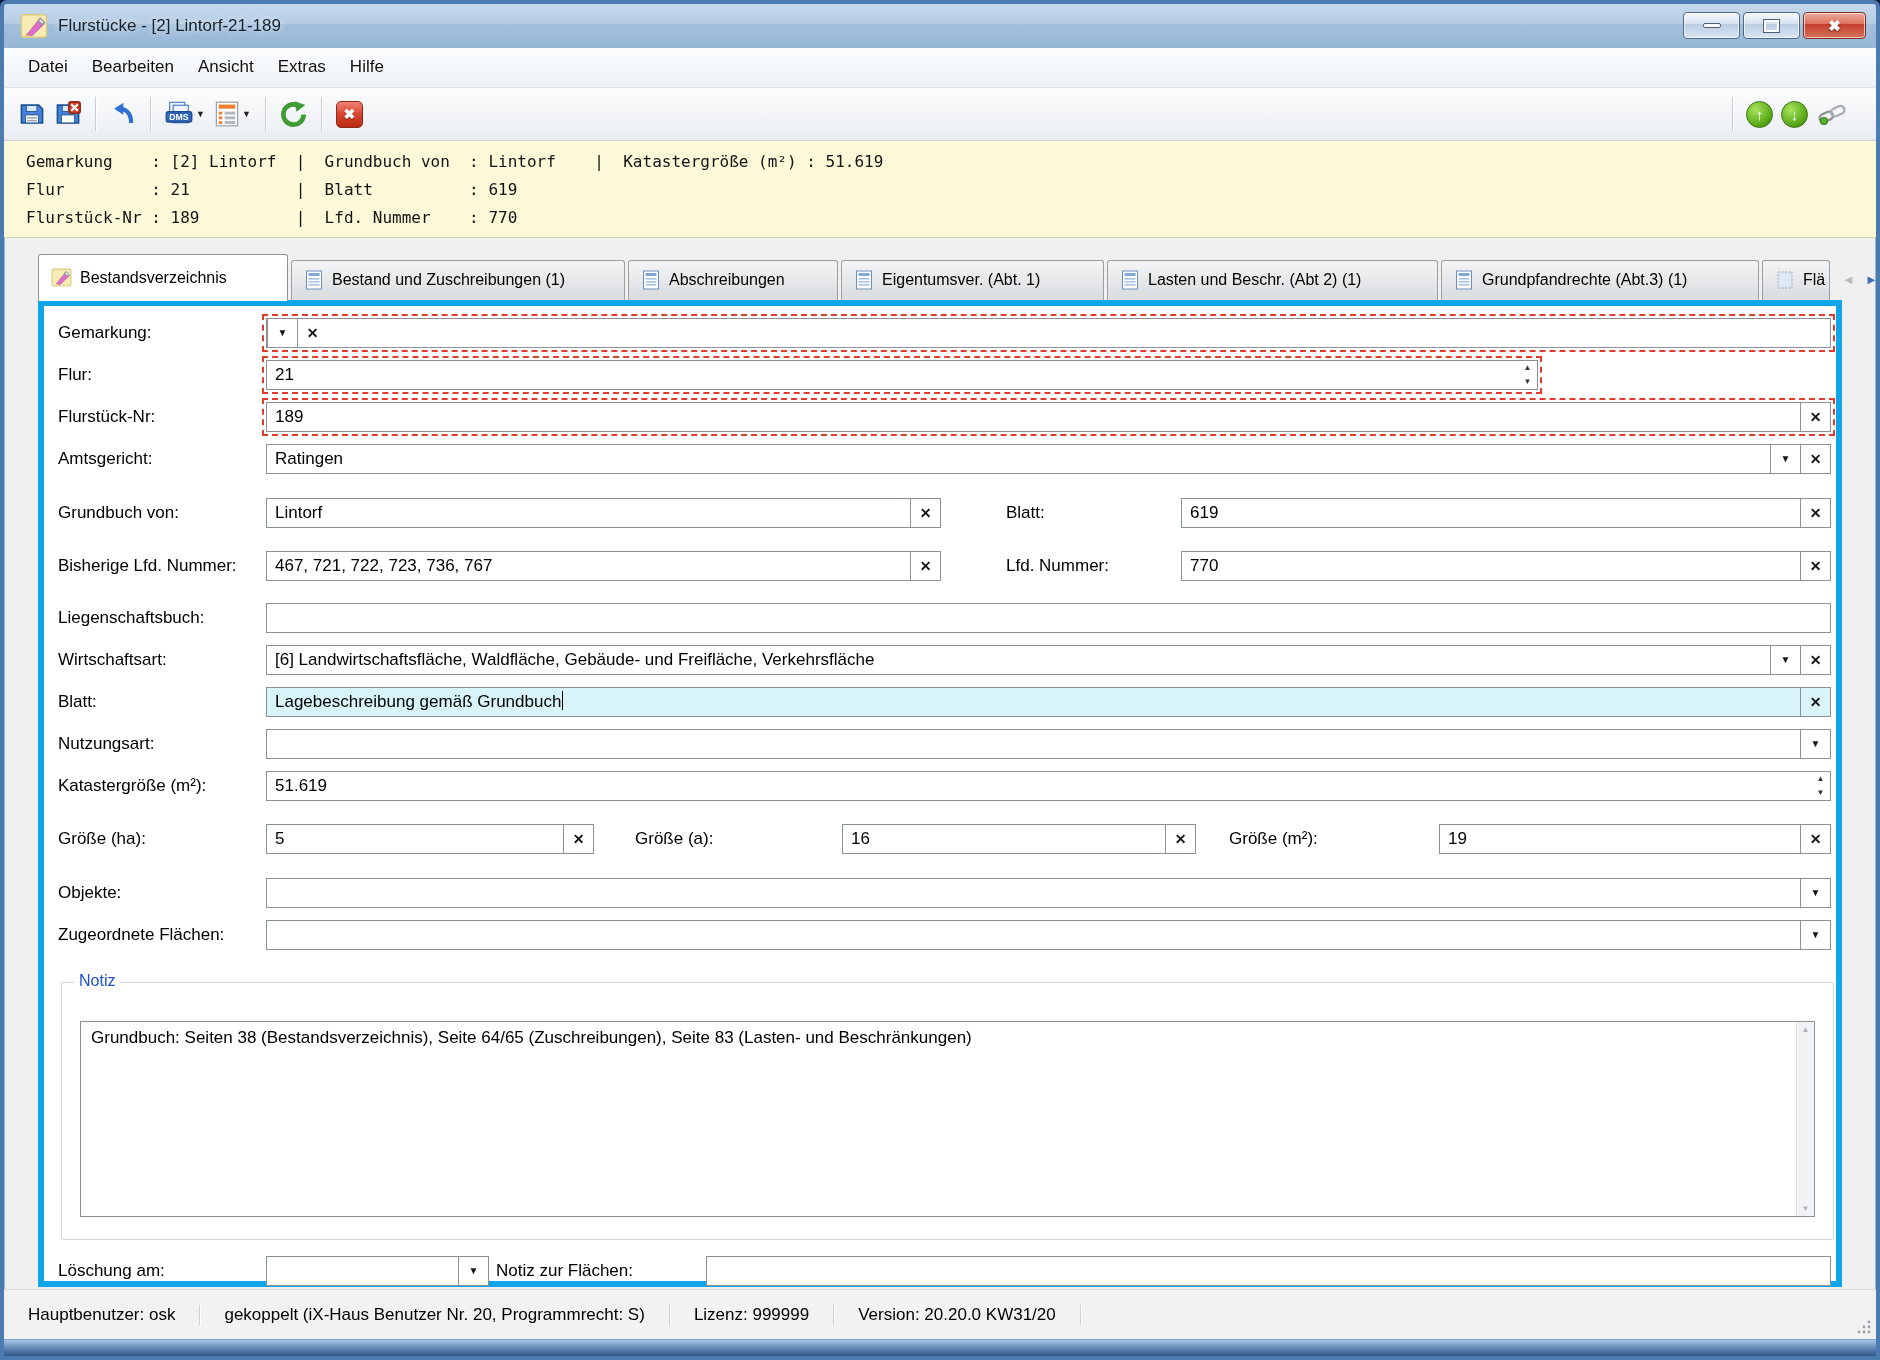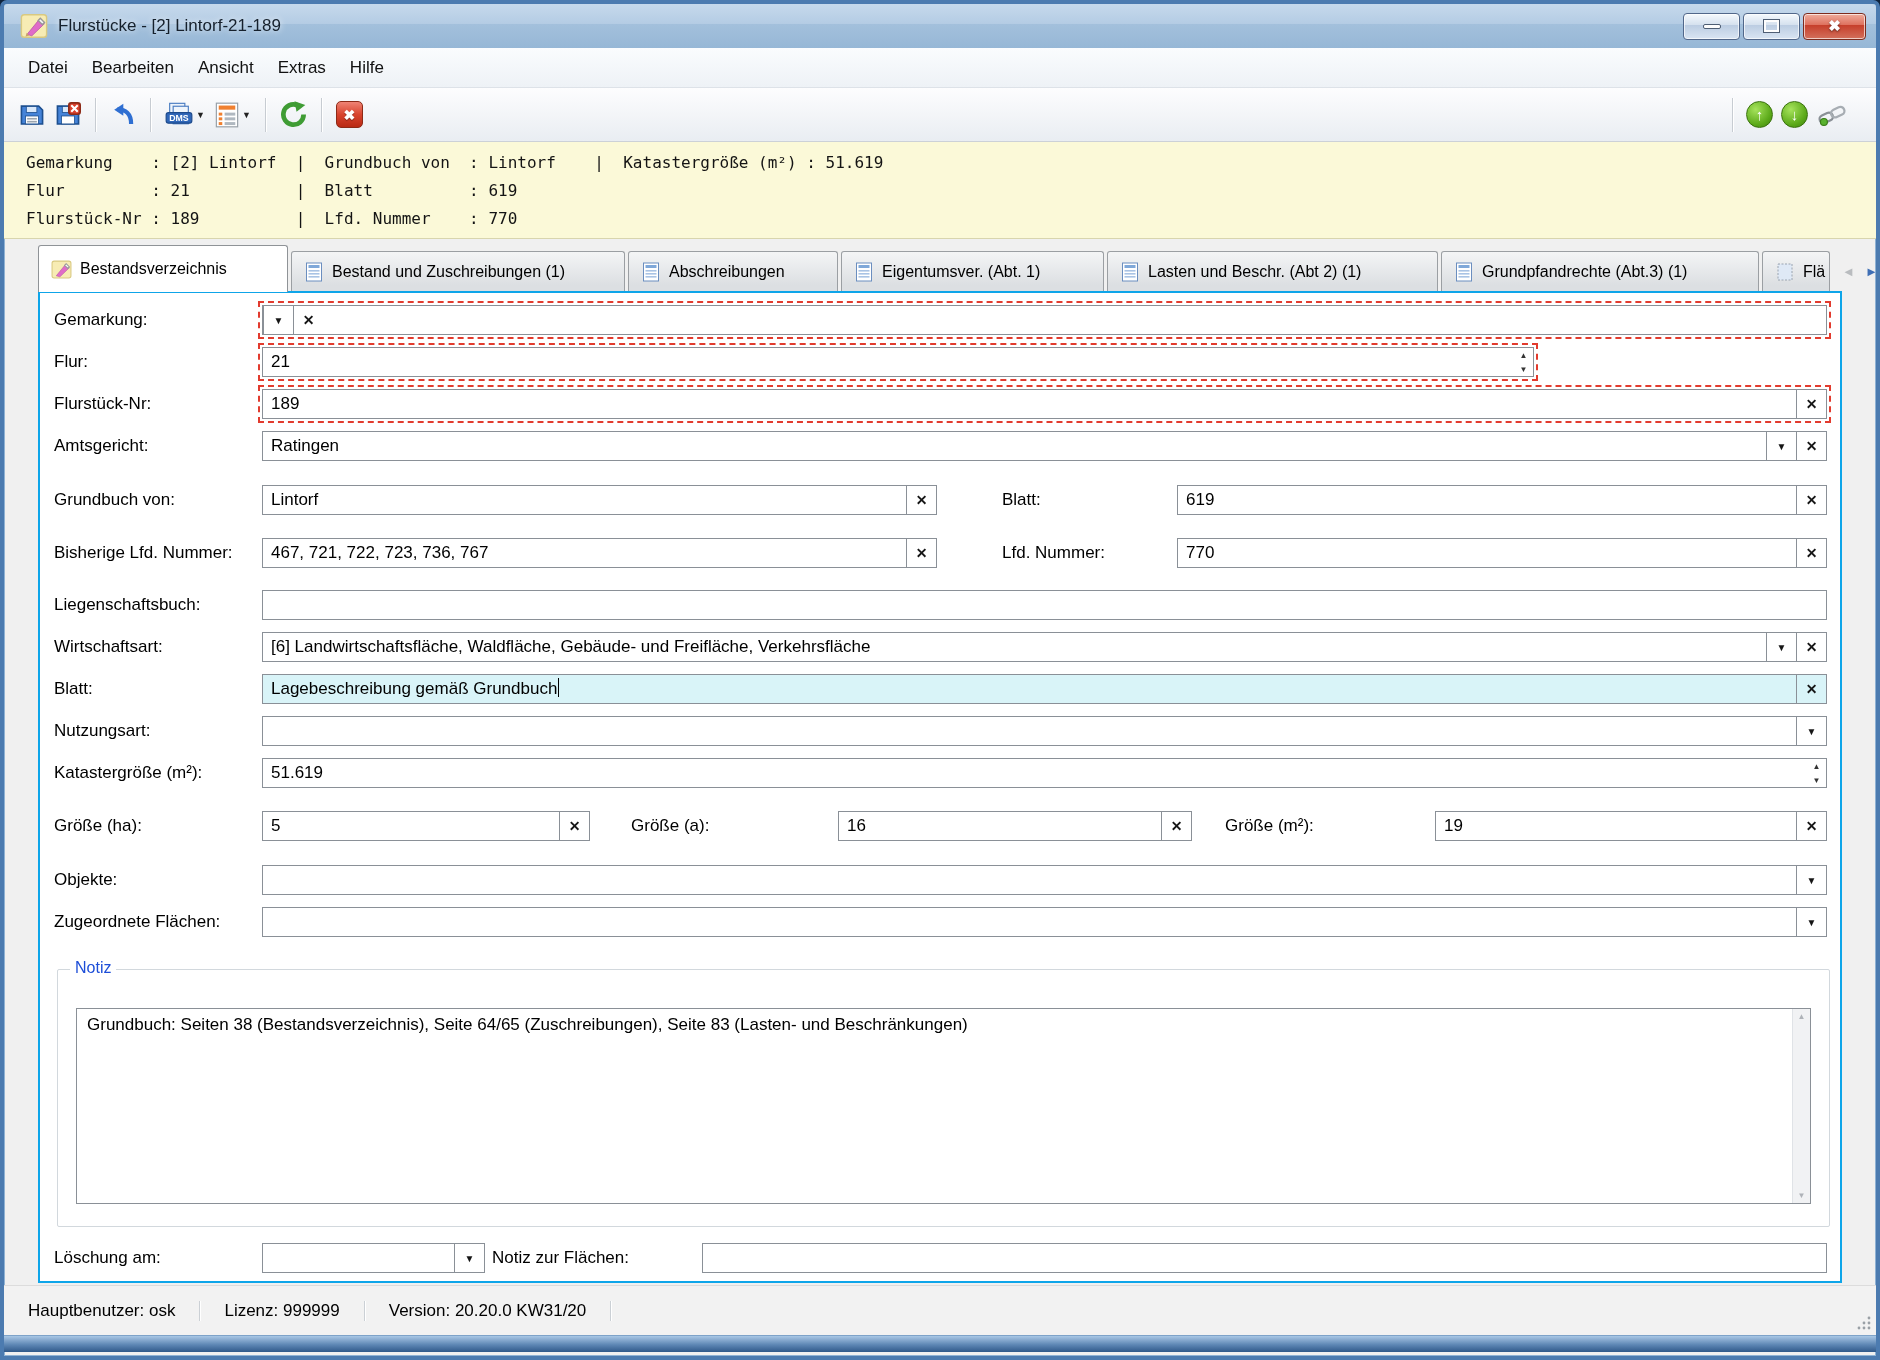--- a/index.html
+++ b/index.html
@@ -28,30 +28,30 @@
   .dd-mini{font-size:9px;color:#222;margin-left:3px;}
   .navbtn{width:27px;height:27px;border-radius:50%;background:radial-gradient(circle at 35% 30%,#a6e35c,#5aa818 65%,#3f7d10);border:1px solid #3a720e;color:#fff;font-weight:bold;font-size:15px;display:flex;align-items:center;justify-content:center;margin:0 4px;}
   .tool-right{margin-left:auto;display:flex;align-items:center;padding-right:14px;}
   .redx{width:27px;height:27px;border-radius:5px;background:linear-gradient(#ef8374,#d8442e 50%,#b92a14);border:1px solid #8d2a17;color:#fff;font-size:14px;font-weight:bold;display:flex;align-items:center;justify-content:center;text-shadow:0 1px 1px rgba(0,0,0,.4);}
 
   
   .infopanel{height:97px;background:#fbf9d8;border-bottom:1px solid #d8d5ae;padding:7px 0 0 22px;}
   .infopanel .iline{display:block;white-space:pre;font-family:"DejaVu Sans Mono",monospace;font-size:16px;line-height:28px;color:#141414;}
 
   
-  .tabbar{height:52px;display:flex;align-items:flex-end;padding:0 0 0 34px;position:relative;z-index:2;}
+  .tabbar{height:62px;display:flex;align-items:flex-end;padding:0 0 0 34px;position:relative;z-index:2;}
   .tab{display:flex;align-items:center;height:40px;padding:0 12px;margin-right:3px;background:linear-gradient(#f4f5f6,#dcdfe2 85%);border:1px solid #9b9fa3;border-bottom:none;border-radius:3px 3px 0 0;font-size:16px;white-space:nowrap;overflow:hidden;flex:0 0 auto;}
   .tab .ticon{margin-right:8px;flex:0 0 auto;}
   .tab.active{height:47px;background:#fff;border-color:#8f9397;margin-bottom:-1px;z-index:3;}
   .tab-arrows{display:flex;align-items:center;height:40px;margin-left:4px;}
   .tarrow{font-size:13px;padding:0 5px;color:#3f6fb5;}
   .tarrow.disabled{color:#b9bcbf;}
 
   
-  .panel{position:relative;margin:0 34px;height:992px;background:#fff;border:2px solid #0ea5e9;z-index:1;}
+  .panel{position:relative;margin:0 34px;height:992px;background:#fff;border:6px solid #0ea5e9;z-index:1;}
   .frow{position:absolute;left:0;right:0;height:30px;}
   .flabel{position:absolute;font-size:17px;line-height:30px;color:#000;white-space:nowrap;}
   .ctl{position:absolute;height:30px;display:flex;background:#fff;border:1px solid #8a9097;}
   .ctl input{flex:1;min-width:0;border:none;outline:none;padding:0 8px;font-family:"Liberation Sans",sans-serif;font-size:17px;background:transparent;color:#000;}
   .ctl .txt{flex:1;min-width:0;padding:0 8px;font-size:17px;line-height:28px;white-space:nowrap;overflow:hidden;}
   .btn{width:30px;flex:0 0 auto;border-left:1px solid #8a9097;background:#fff;display:flex;align-items:center;justify-content:center;font-size:14px;font-weight:bold;color:#151515;}
   .btn.dd{font-size:10px;}
   .spin{width:19px;flex:0 0 auto;display:flex;flex-direction:column;background:#fff;}
   .spin span{flex:1;display:flex;align-items:center;justify-content:center;font-size:8px;color:#333;}
   .req{outline:2px dashed #e23b2e;outline-offset:2px;}
@@ -426,20 +426,21 @@
       <label class="flabel" style="left:452px">Notiz zur Flächen:</label>
       <div class="ctl" style="left:662px;width:1125px">
         <input value="" style="">
       </div>
     </div>
 
   </div>
 
   <div class="statusbar">
     <div class="seg">Hauptbenutzer: osk</div>
+    <div class="seg">gekoppelt (iX-Haus Benutzer Nr. 20, Programmrecht: S)</div>
     <div class="seg">Lizenz: 999999</div>
     <div class="seg">Version: 20.20.0 KW31/20</div>
     <svg class="grip" width="16" height="16">
       <circle cx="13" cy="3" r="1.4" fill="#9aa0a6"></circle>
           <circle cx="13" cy="8" r="1.4" fill="#9aa0a6"></circle>
           <circle cx="13" cy="13" r="1.4" fill="#9aa0a6"></circle>
       <circle cx="8" cy="8" r="1.4" fill="#9aa0a6"></circle>
           <circle cx="8" cy="13" r="1.4" fill="#9aa0a6"></circle>
           <circle cx="3" cy="13" r="1.4" fill="#9aa0a6"></circle>
     </svg>

